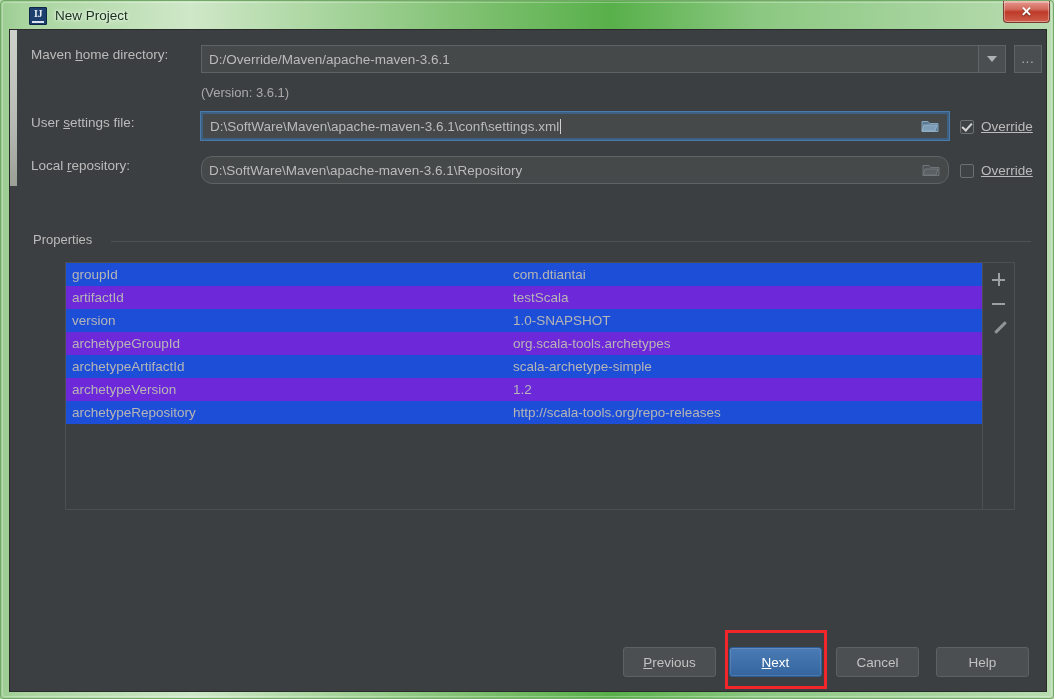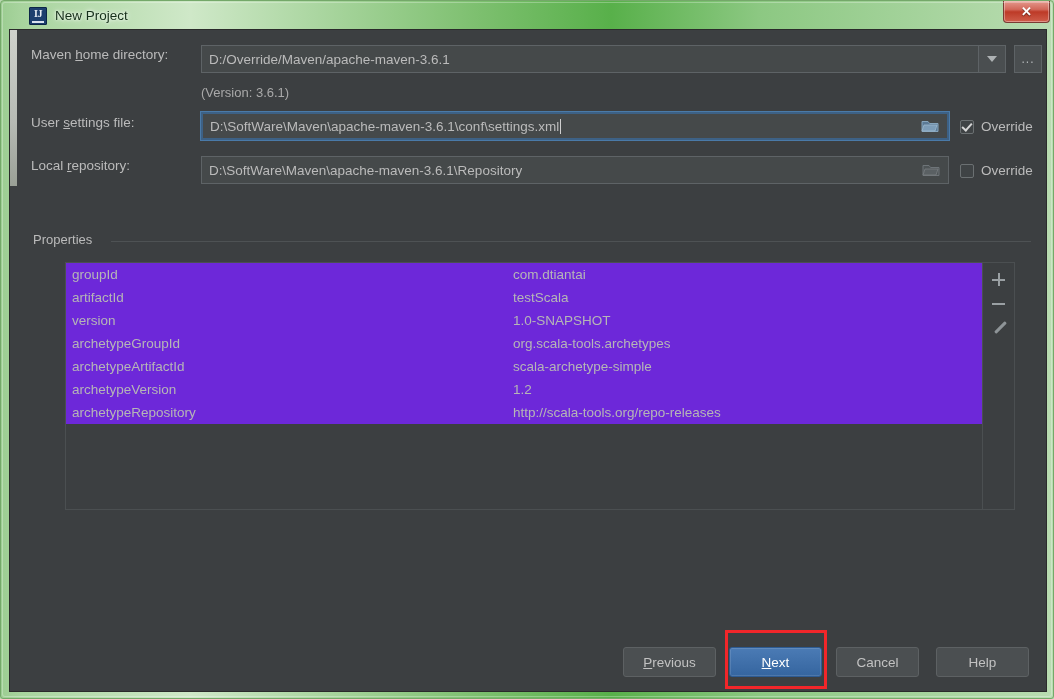--- a/index.html
+++ b/index.html
@@ -250,20 +250,21 @@
     width: 4px; height: 8px;
     border: solid #d6d6d6;
     border-width: 0 2px 2px 0;
     transform: rotate(42deg);
   }
   .chk-label {
     margin-left: 7px;
     color: #bbbbbb;
     font-size: 13.5px;
     white-space: nowrap;
+    text-decoration: underline;
   }
 
   
   .group {
     position: absolute;
     left: 16px;
     top: 202px;
     width: 998px;
     height: 288px;
   }
@@ -301,21 +302,21 @@
     width: 918px;
     border-right: 1px solid #4b4f51;
   }
   .trow {
     display: flex;
     height: 23px;
     align-items: center;
     font-size: 13.5px;
     color: #b6b6b6;
   }
-  .trow.odd { background: #6d28d9; }
+  .trow.odd { background: #1d4ed8; }
   .trow.even { background: #6d28d9; }
   .tcell-key { width: 445px; padding-left: 6px; box-sizing: border-box; white-space: nowrap; overflow: hidden; }
   .tcell-val { flex: 1; padding-left: 2px; box-sizing: border-box; white-space: nowrap; overflow: hidden; }
 
   .table-toolbar {
     width: 31px;
     display: flex;
     flex-direction: column;
     align-items: center;
     padding-top: 4px;
@@ -434,21 +435,21 @@
         </svg>
       </div>
       <div class="chk-wrap" style="left:943px; top:89px;">
         <span class="chk checked"></span>
         <span class="chk-label">Override</span>
       </div>
 
       <div class="form-row" style="left:14px; top:128px;">
         <div class="lbl"><span>Local </span><u>r</u><span>epository:</span></div>
       </div>
-      <div class="field" style="position:absolute; left:184px; top:126px; width:748px;">
+      <div class="field" style="position:absolute; left:184px; top:126px; width:748px;border-radius:11px;">
         <span class="value">D:\SoftWare\Maven\apache-maven-3.6.1\Repository</span>
         <svg class="folder-ico" viewBox="0 0 18 14">
           <path d="M1 2.5h6l1.6 2H17v8H1z" fill="#4e5456" stroke="#6e7478" stroke-width="1"></path>
           <path d="M3 6h13l-2 6H1z" fill="#5a6063" stroke="#787e82" stroke-width="0.8"></path>
         </svg>
       </div>
       <div class="chk-wrap" style="left:943px; top:133px;">
         <span class="chk"></span>
         <span class="chk-label">Override</span>
       </div>

